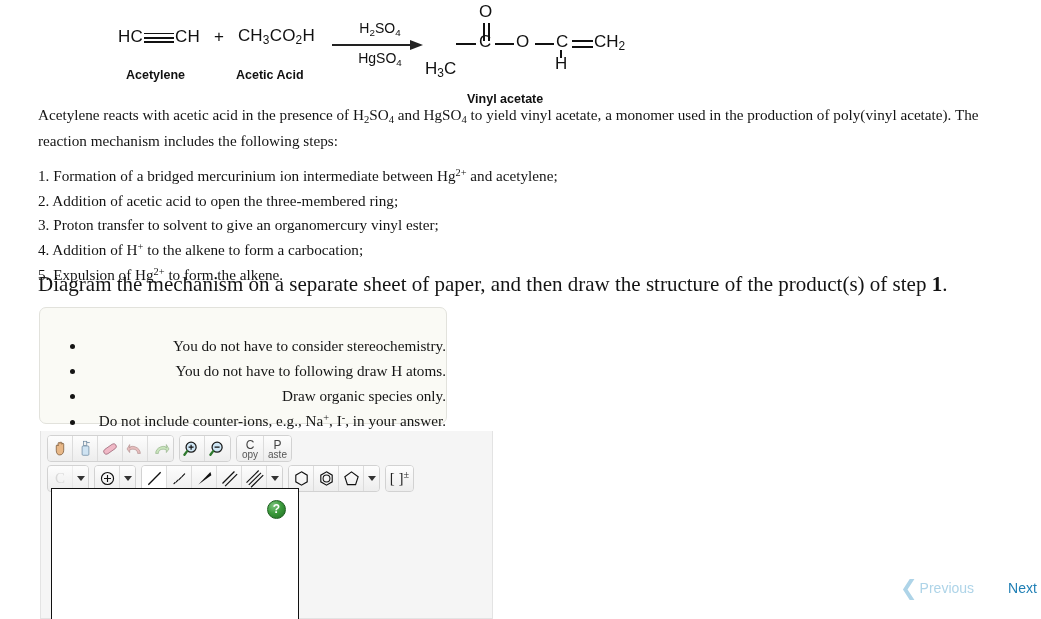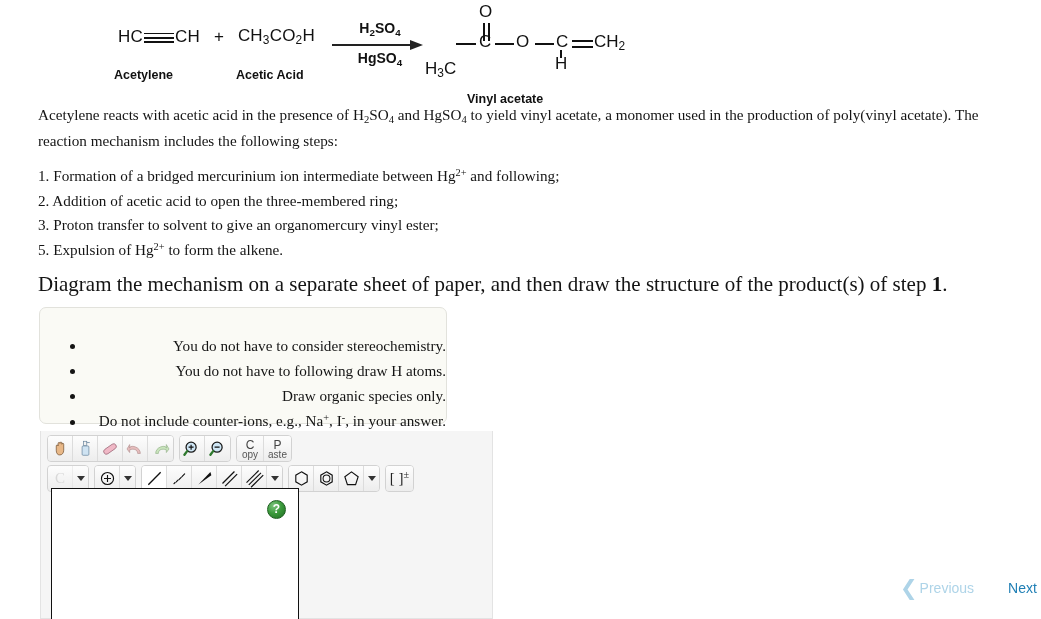--- a/index.html
+++ b/index.html
@@ -72,21 +72,20 @@
     left: 332px;
     top: 20px;
     width: 96px;
     text-align: center;
     font-family: "Liberation Sans", "DejaVu Sans", sans-serif;
   }
   #arrow-block .reagent {
     font-size: 14px;
     color: #111;
     line-height: 1.25;
-    font-weight: bold;
   }
   #arrow-block .reagent sub { font-size: 70%; vertical-align: -0.28em; }
   .arrow-line {
     position: relative;
     height: 9px;
     margin: 1px 0 1px 0;
   }
   .arrow-line .shaft {
     position: absolute;
     left: 0;
@@ -319,21 +318,21 @@
 <div id="reaction-scheme">
 
   <div class="rxn-row">
     <span class="formula">
       <span>HC</span><span class="triple-bond"><i></i><i></i><i></i></span><span>CH</span>
     </span>
     <span class="plus-sign">+</span>
     <span class="formula">CH<sub>3</sub>CO<sub>2</sub>H</span>
   </div>
 
-  <div class="rxn-label" style="left:114px;text-align:right;">Acetylene</div>
+  <div class="rxn-label" style="left:126px;text-align:right;">Acetylene</div>
   <div class="rxn-label" style="left:236px;">Acetic Acid</div>
 
   <div id="arrow-block">
     <div class="reagent">H<sub>2</sub>SO<sub>4</sub></div>
     <div class="arrow-line">
       <span class="shaft"></span>
         <span class="head"></span>
     </div>
     <div class="reagent">HgSO<sub>4</sub></div>
   </div>
@@ -362,23 +361,24 @@
   </div>
 
   <div class="rxn-label" style="left:467px;margin-top:24px;">Vinyl acetate</div>
 </div>
 
 <div id="body-copy">
   <span>Acetylene reacts with acetic acid in the presence of H</span><sub>2</sub><span>SO</span><sub>4</sub><span> and HgSO</span><sub>4</sub><span> to yield vinyl acetate, a monomer used in the production of poly(vinyl acetate). The reaction mechanism includes the following steps:</span>
 </div>
 
 <ol id="steps-list">
-  <li><span>1.</span> <span>Formation of a bridged mercurinium ion intermediate between Hg</span><sup>2+</sup><span> and following;</span></li>
+  <li><span>1.</span> <span>Formation of a bridged mercurinium ion intermediate between Hg</span><sup>2+</sup><span> and acetylene;</span></li>
   <li><span>2.</span> <span>Addition of acetic acid to open the three-membered ring;</span><sup></sup><span></span></li>
   <li><span>3.</span> <span>Proton transfer to solvent to give an organomercury vinyl ester;</span><sup></sup><span></span></li>
+  <li><span>4.</span> <span>Addition of H</span><sup>+</sup><span> to the alkene to form a carbocation;</span></li>
   <li><span>5.</span> <span>Expulsion of Hg</span><sup>2+</sup><span> to form the alkene.</span></li>
 </ol>
 
 <div id="diagram-instruction">
   <span>Diagram the mechanism on a separate sheet of paper, and then draw the structure of the product(s) of step </span><b>1</b><span>.</span>
 </div>
 
 <div id="notes-box">
   <ul id="notes-list">
     <li><span>You do not have to consider stereochemistry.</span><sup></sup><span></span><sup></sup><span></span></li>

